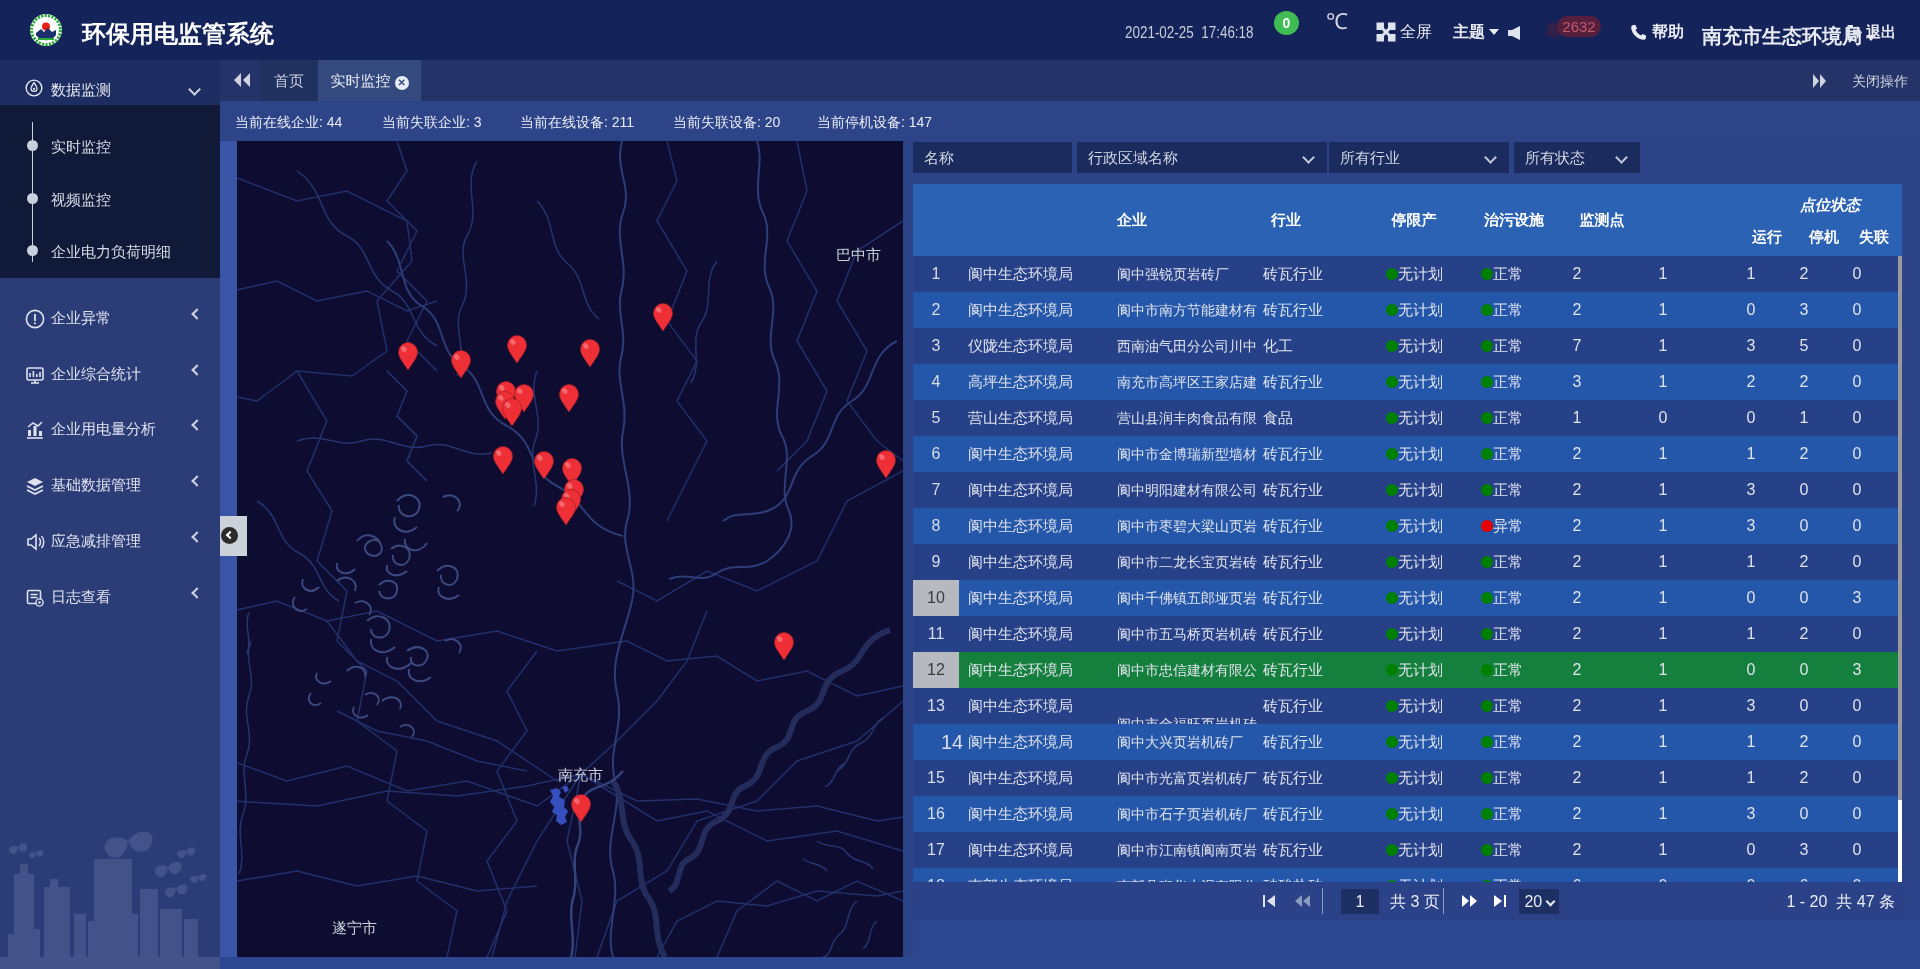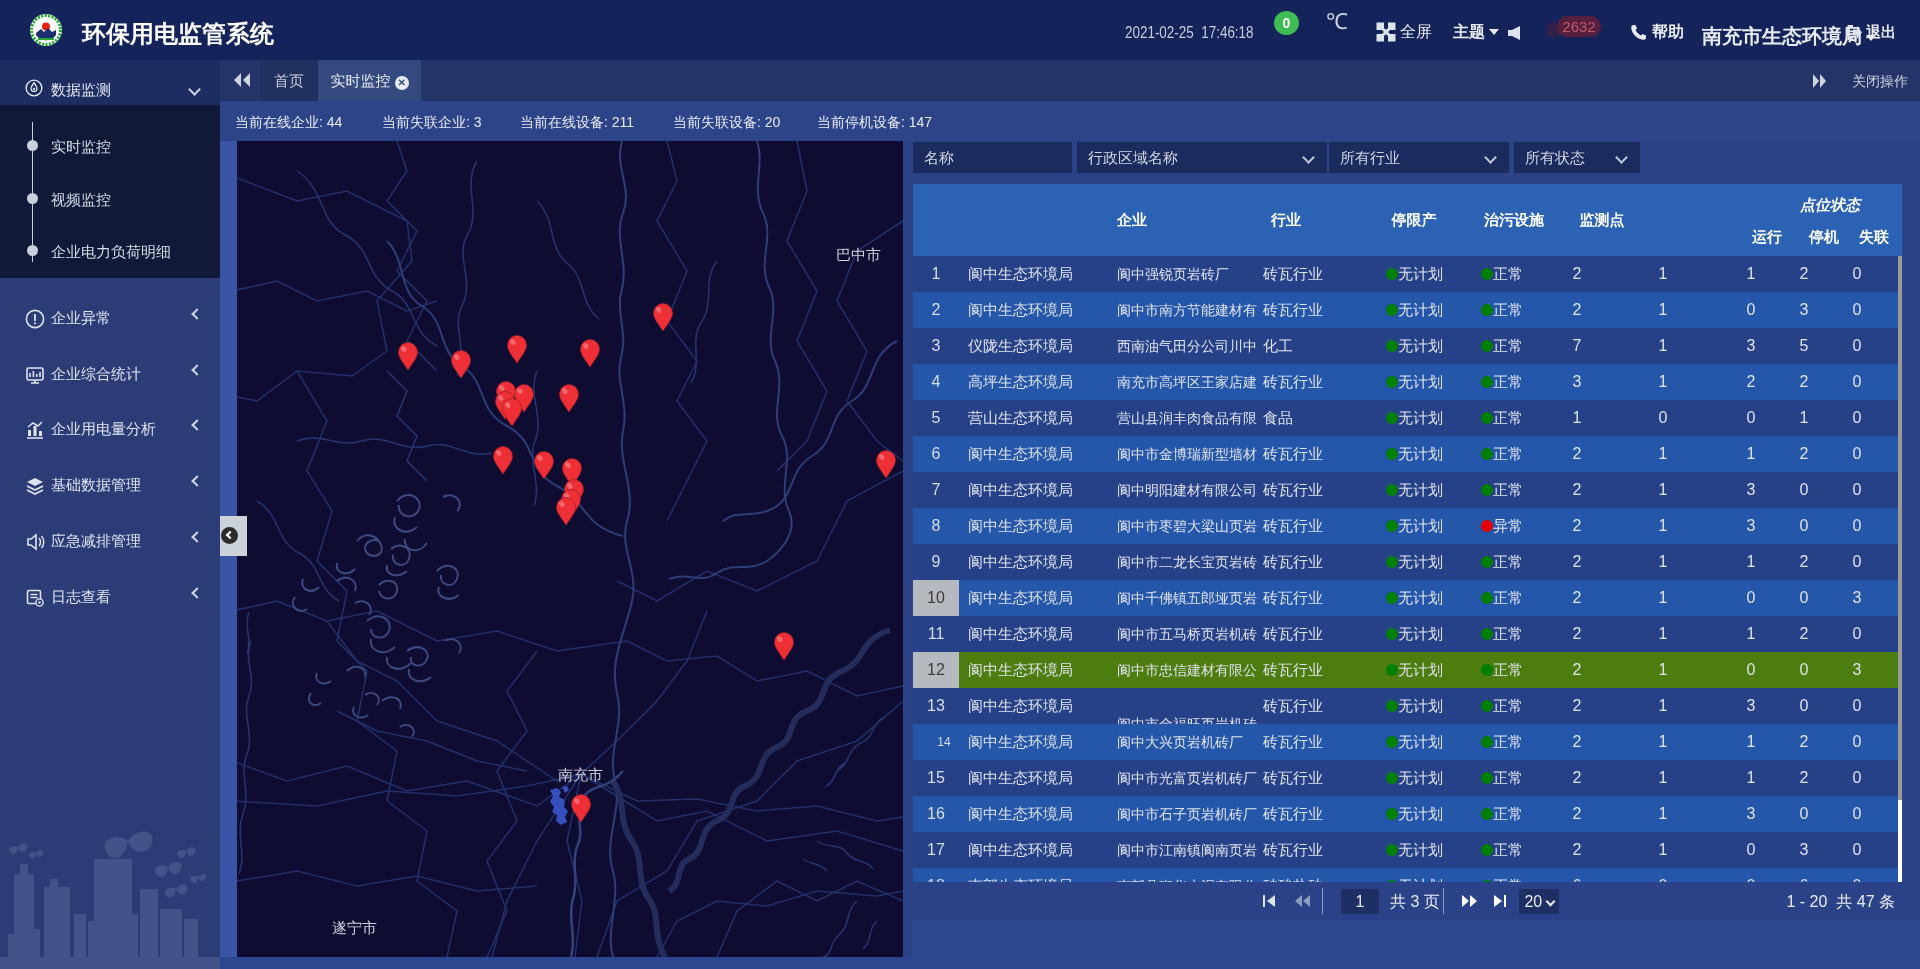--- a/index.html
+++ b/index.html
@@ -379,21 +379,21 @@
     <div style="position:absolute;left:204px;top:0;line-height:36px;font-size:14px;color:#dfe3ec;white-space:nowrap;">阆中市五马桥页岩机砖</div>
     <div style="position:absolute;left:350px;top:0;line-height:36px;font-size:15px;color:#dfe3ec;white-space:nowrap;">砖瓦行业</div>
     <div style="position:absolute;left:473px;top:0;line-height:36px;font-size:15px;color:#dfe3ec;"><span style="display:inline-block;width:12px;height:12px;border-radius:50%;background:#008000;vertical-align:-1px;"></span>无计划</div>
     <div style="position:absolute;left:568px;top:0;line-height:36px;font-size:15px;color:#dfe3ec;"><span style="display:inline-block;width:12px;height:12px;border-radius:50%;background:#008000;vertical-align:-1px;"></span>正常</div>
     <div style="position:absolute;left:644px;top:0;width:40px;line-height:36px;font-size:16px;color:#dfe3ec;text-align:center;">2</div>
     <div style="position:absolute;left:730px;top:0;width:40px;line-height:36px;font-size:16px;color:#dfe3ec;text-align:center;">1</div>
     <div style="position:absolute;left:818px;top:0;width:40px;line-height:36px;font-size:16px;color:#dfe3ec;text-align:center;">1</div>
     <div style="position:absolute;left:871px;top:0;width:40px;line-height:36px;font-size:16px;color:#dfe3ec;text-align:center;">2</div>
     <div style="position:absolute;left:924px;top:0;width:40px;line-height:36px;font-size:16px;color:#dfe3ec;text-align:center;">0</div>
   </div>
-<div style="position:absolute;left:913px;top:652px;width:985px;height:36px;background:#4d7c0f;">
+<div style="position:absolute;left:913px;top:652px;width:985px;height:36px;background:#15803d;">
     <div style="position:absolute;left:0;top:0;width:46px;height:36px;background:#b6b9c0;color:#3c3c3c;line-height:36px;text-align:center;font-size:16px;">12</div>
     <div style="position:absolute;left:55px;top:0;line-height:36px;font-size:15px;color:#dfe3ec;white-space:nowrap;">阆中生态环境局</div>
     <div style="position:absolute;left:204px;top:0;line-height:36px;font-size:14px;color:#dfe3ec;white-space:nowrap;">阆中市忠信建材有限公</div>
     <div style="position:absolute;left:350px;top:0;line-height:36px;font-size:15px;color:#dfe3ec;white-space:nowrap;">砖瓦行业</div>
     <div style="position:absolute;left:473px;top:0;line-height:36px;font-size:15px;color:#dfe3ec;"><span style="display:inline-block;width:12px;height:12px;border-radius:50%;background:#008000;vertical-align:-1px;"></span>无计划</div>
     <div style="position:absolute;left:568px;top:0;line-height:36px;font-size:15px;color:#dfe3ec;"><span style="display:inline-block;width:12px;height:12px;border-radius:50%;background:#008000;vertical-align:-1px;"></span>正常</div>
     <div style="position:absolute;left:644px;top:0;width:40px;line-height:36px;font-size:16px;color:#dfe3ec;text-align:center;">2</div>
     <div style="position:absolute;left:730px;top:0;width:40px;line-height:36px;font-size:16px;color:#dfe3ec;text-align:center;">1</div>
     <div style="position:absolute;left:818px;top:0;width:40px;line-height:36px;font-size:16px;color:#dfe3ec;text-align:center;">0</div>
     <div style="position:absolute;left:871px;top:0;width:40px;line-height:36px;font-size:16px;color:#dfe3ec;text-align:center;">0</div>
@@ -406,21 +406,21 @@
     <div style="position:absolute;left:350px;top:0;line-height:36px;font-size:15px;color:#dfe3ec;white-space:nowrap;">砖瓦行业</div>
     <div style="position:absolute;left:473px;top:0;line-height:36px;font-size:15px;color:#dfe3ec;"><span style="display:inline-block;width:12px;height:12px;border-radius:50%;background:#008000;vertical-align:-1px;"></span>无计划</div>
     <div style="position:absolute;left:568px;top:0;line-height:36px;font-size:15px;color:#dfe3ec;"><span style="display:inline-block;width:12px;height:12px;border-radius:50%;background:#008000;vertical-align:-1px;"></span>正常</div>
     <div style="position:absolute;left:644px;top:0;width:40px;line-height:36px;font-size:16px;color:#dfe3ec;text-align:center;">2</div>
     <div style="position:absolute;left:730px;top:0;width:40px;line-height:36px;font-size:16px;color:#dfe3ec;text-align:center;">1</div>
     <div style="position:absolute;left:818px;top:0;width:40px;line-height:36px;font-size:16px;color:#dfe3ec;text-align:center;">3</div>
     <div style="position:absolute;left:871px;top:0;width:40px;line-height:36px;font-size:16px;color:#dfe3ec;text-align:center;">0</div>
     <div style="position:absolute;left:924px;top:0;width:40px;line-height:36px;font-size:16px;color:#dfe3ec;text-align:center;">0</div>
   </div>
 <div style="position:absolute;left:913px;top:724px;width:985px;height:36px;background:#2456aa;">
-    <div style="position:absolute;left:8px;top:0;width:46px;height:32px;color:#d9dde8;line-height:36px;text-align:center;font-size:12px;">14</div>
+    <div style="position:absolute;left:16px;top:0;width:46px;height:32px;color:#d9dde8;line-height:36px;text-align:center;font-size:20px;">14</div>
     <div style="position:absolute;left:55px;top:0;line-height:36px;font-size:15px;color:#dfe3ec;white-space:nowrap;">阆中生态环境局</div>
     <div style="position:absolute;left:204px;top:0;line-height:36px;font-size:14px;color:#dfe3ec;white-space:nowrap;">阆中大兴页岩机砖厂</div>
     <div style="position:absolute;left:350px;top:0;line-height:36px;font-size:15px;color:#dfe3ec;white-space:nowrap;">砖瓦行业</div>
     <div style="position:absolute;left:473px;top:0;line-height:36px;font-size:15px;color:#dfe3ec;"><span style="display:inline-block;width:12px;height:12px;border-radius:50%;background:#008000;vertical-align:-1px;"></span>无计划</div>
     <div style="position:absolute;left:568px;top:0;line-height:36px;font-size:15px;color:#dfe3ec;"><span style="display:inline-block;width:12px;height:12px;border-radius:50%;background:#008000;vertical-align:-1px;"></span>正常</div>
     <div style="position:absolute;left:644px;top:0;width:40px;line-height:36px;font-size:16px;color:#dfe3ec;text-align:center;">2</div>
     <div style="position:absolute;left:730px;top:0;width:40px;line-height:36px;font-size:16px;color:#dfe3ec;text-align:center;">1</div>
     <div style="position:absolute;left:818px;top:0;width:40px;line-height:36px;font-size:16px;color:#dfe3ec;text-align:center;">1</div>
     <div style="position:absolute;left:871px;top:0;width:40px;line-height:36px;font-size:16px;color:#dfe3ec;text-align:center;">2</div>
     <div style="position:absolute;left:924px;top:0;width:40px;line-height:36px;font-size:16px;color:#dfe3ec;text-align:center;">0</div>

